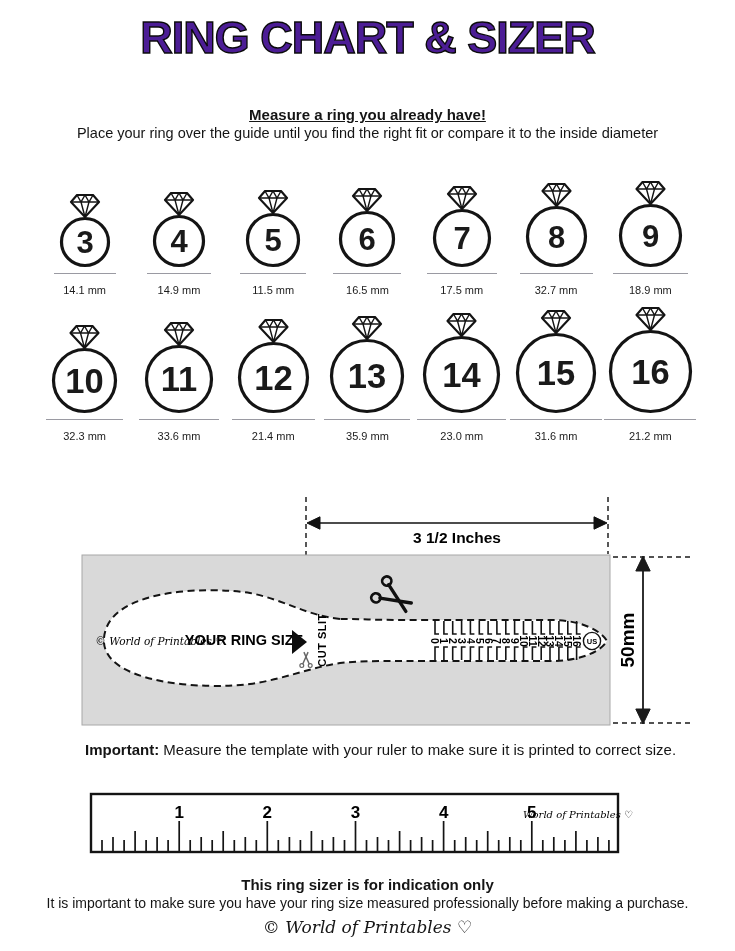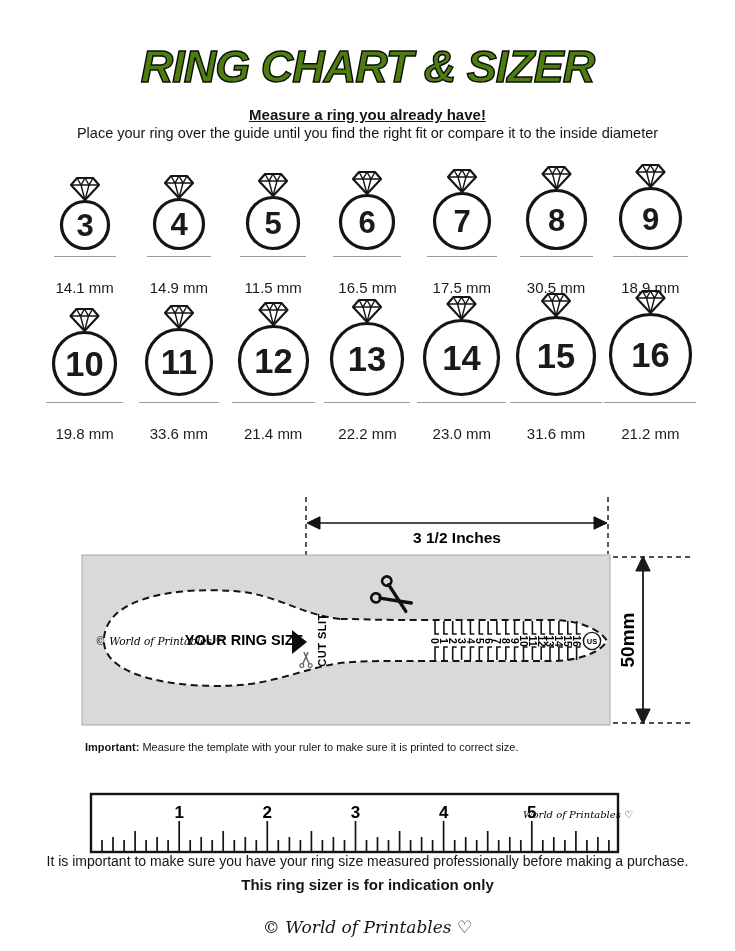--- a/index.html
+++ b/index.html
@@ -1,41 +1,41 @@
 <!DOCTYPE html>
 <html><head>
 <meta charset="utf-8">
 <style>
   * { margin:0; padding:0; box-sizing:border-box; }
   html,body { width:735px; height:951px; background:#fff; color:#151515;
     font-family:"Liberation Sans", sans-serif; overflow:hidden; position:relative; }
   .abs { position:absolute; }
   .center { left:0; width:735px; text-align:center; }
 
-  .page-title { top:41px; font-size:45px; font-weight:bold; letter-spacing:-1px;
-    -webkit-text-stroke:1.4px #0a0a0a; color:#4d7c0f;font-style:italic; }
+  .page-title { top:12px; font-size:45px; font-weight:bold; letter-spacing:-1px;
+    -webkit-text-stroke:1.4px #0a0a0a; color:#4c1d95; }
   .intro-head { top:106px; font-size:15px; font-weight:bold;text-decoration:underline; }
   .intro-sub  { top:125px; font-size:14.5px; }
 
   .ring-row { position:absolute; left:50%; transform:translateX(-50%);
     display:flex; align-items:flex-end; width:660px; }
   .ring-row-1 { top:164px; height:132px; }
   .ring-row-2 { top:300px; height:142px; }
   .ring-item { width:94.3px; display:flex; flex-direction:column; align-items:center;
     justify-content:flex-end; }
   .ring-underline { height:1px; background:#9a9aa2; margin-top:4px; }
-  .ring-mm { font-size:15px; margin-top:22px; color:#1c1c1c; }
+  .ring-mm { font-size:11px; margin-top:10px; color:#1c1c1c; }
   .ringnum { font-weight:600; fill:#1a1a1a; }
 
   .sizer-svg { top:488px; left:0; }
   .ruler-svg { top:790px; left:0; }
 
-  .important-note { top:741px; left:85px; width:600px; font-size:11px; }
+  .important-note { top:741px; left:85px; width:600px; font-size:15px; }
   .footer-head { top:876px; font-size:15px; font-weight:bold;text-align:center; }
-  .footer-text { top:853px; font-size:14px; }
+  .footer-text { top:895px; font-size:14px; }
   .footer-brand { top:917px; font-size:17px; font-family:"DejaVu Serif", serif; font-style:italic; }
 
   svg text { font-family:"Liberation Sans", sans-serif; }
   .script-sm { font-family:"DejaVu Serif", serif; font-style:italic; }
 </style>
 </head>
 <body>
 
 <div class="abs center page-title">RING CHART &amp; SIZER</div>
 <div class="abs center intro-head">Measure a ring you already have!</div>
@@ -105,21 +105,21 @@
     <div class="ring-item">
     <svg width="67" height="86" viewBox="0 0 67 86">
       <g transform="translate(16.5,0)" stroke="#141414" fill="none">
         <path d="M3,8L9,1H25L31,8L17,23Z" stroke-width="2.1" stroke-linejoin="round"></path>
         <path d="M3,8H31M9,1L13,8L17,1L21,8L25,1M13,8L17,23M21,8L17,23" stroke-width="1.4"></path>
       </g>
       <circle cx="33.5" cy="53.5" r="29" fill="#fff" stroke="#141414" stroke-width="3.2"></circle>
       <text class="ringnum" x="33.5" y="53.5" dy="0.36em" text-anchor="middle" font-size="31">8</text>
     </svg>
     <div class="ring-underline" style="width:73px"></div>
-    <div class="ring-mm">30.5 mm</div>
+    <div class="ring-mm">32.7 mm</div>
   </div>
     <div class="ring-item">
     <svg width="69" height="88" viewBox="0 0 69 88">
       <g transform="translate(17.5,0)" stroke="#141414" fill="none">
         <path d="M3,8L9,1H25L31,8L17,23Z" stroke-width="2.1" stroke-linejoin="round"></path>
         <path d="M3,8H31M9,1L13,8L17,1L21,8L25,1M13,8L17,23M21,8L17,23" stroke-width="1.4"></path>
       </g>
       <circle cx="34.5" cy="54.5" r="30" fill="#fff" stroke="#141414" stroke-width="3.2"></circle>
       <text class="ringnum" x="34.5" y="54.5" dy="0.36em" text-anchor="middle" font-size="31">9</text>
     </svg>
@@ -131,21 +131,21 @@
     <div class="ring-item">
     <svg width="71" height="90" viewBox="0 0 71 90">
       <g transform="translate(18.5,0)" stroke="#141414" fill="none">
         <path d="M3,8L9,1H25L31,8L17,23Z" stroke-width="2.1" stroke-linejoin="round"></path>
         <path d="M3,8H31M9,1L13,8L17,1L21,8L25,1M13,8L17,23M21,8L17,23" stroke-width="1.4"></path>
       </g>
       <circle cx="35.5" cy="55.5" r="31" fill="#fff" stroke="#141414" stroke-width="3.2"></circle>
       <text class="ringnum" x="35.5" y="55.5" dy="0.36em" text-anchor="middle" font-size="34.5">10</text>
     </svg>
     <div class="ring-underline" style="width:77px"></div>
-    <div class="ring-mm">19.8 mm</div>
+    <div class="ring-mm">32.3 mm</div>
   </div>
     <div class="ring-item">
     <svg width="74" height="93" viewBox="0 0 74 93">
       <g transform="translate(20,0)" stroke="#141414" fill="none">
         <path d="M3,8L9,1H25L31,8L17,23Z" stroke-width="2.1" stroke-linejoin="round"></path>
         <path d="M3,8H31M9,1L13,8L17,1L21,8L25,1M13,8L17,23M21,8L17,23" stroke-width="1.4"></path>
       </g>
       <circle cx="37" cy="57" r="32.5" fill="#fff" stroke="#141414" stroke-width="3.2"></circle>
       <text class="ringnum" x="37" y="57" dy="0.36em" text-anchor="middle" font-size="34.5">11</text>
     </svg>
@@ -167,21 +167,21 @@
     <div class="ring-item">
     <svg width="80" height="99" viewBox="0 0 80 99">
       <g transform="translate(23,0)" stroke="#141414" fill="none">
         <path d="M3,8L9,1H25L31,8L17,23Z" stroke-width="2.1" stroke-linejoin="round"></path>
         <path d="M3,8H31M9,1L13,8L17,1L21,8L25,1M13,8L17,23M21,8L17,23" stroke-width="1.4"></path>
       </g>
       <circle cx="40" cy="60" r="35.5" fill="#fff" stroke="#141414" stroke-width="3.2"></circle>
       <text class="ringnum" x="40" y="60" dy="0.36em" text-anchor="middle" font-size="34.5">13</text>
     </svg>
     <div class="ring-underline" style="width:86px"></div>
-    <div class="ring-mm">22.2 mm</div>
+    <div class="ring-mm">35.9 mm</div>
   </div>
     <div class="ring-item">
     <svg width="83" height="102" viewBox="0 0 83 102">
       <g transform="translate(24.5,0)" stroke="#141414" fill="none">
         <path d="M3,8L9,1H25L31,8L17,23Z" stroke-width="2.1" stroke-linejoin="round"></path>
         <path d="M3,8H31M9,1L13,8L17,1L21,8L25,1M13,8L17,23M21,8L17,23" stroke-width="1.4"></path>
       </g>
       <circle cx="41.5" cy="61.5" r="37" fill="#fff" stroke="#141414" stroke-width="3.2"></circle>
       <text class="ringnum" x="41.5" y="61.5" dy="0.36em" text-anchor="middle" font-size="34.5">14</text>
     </svg>

